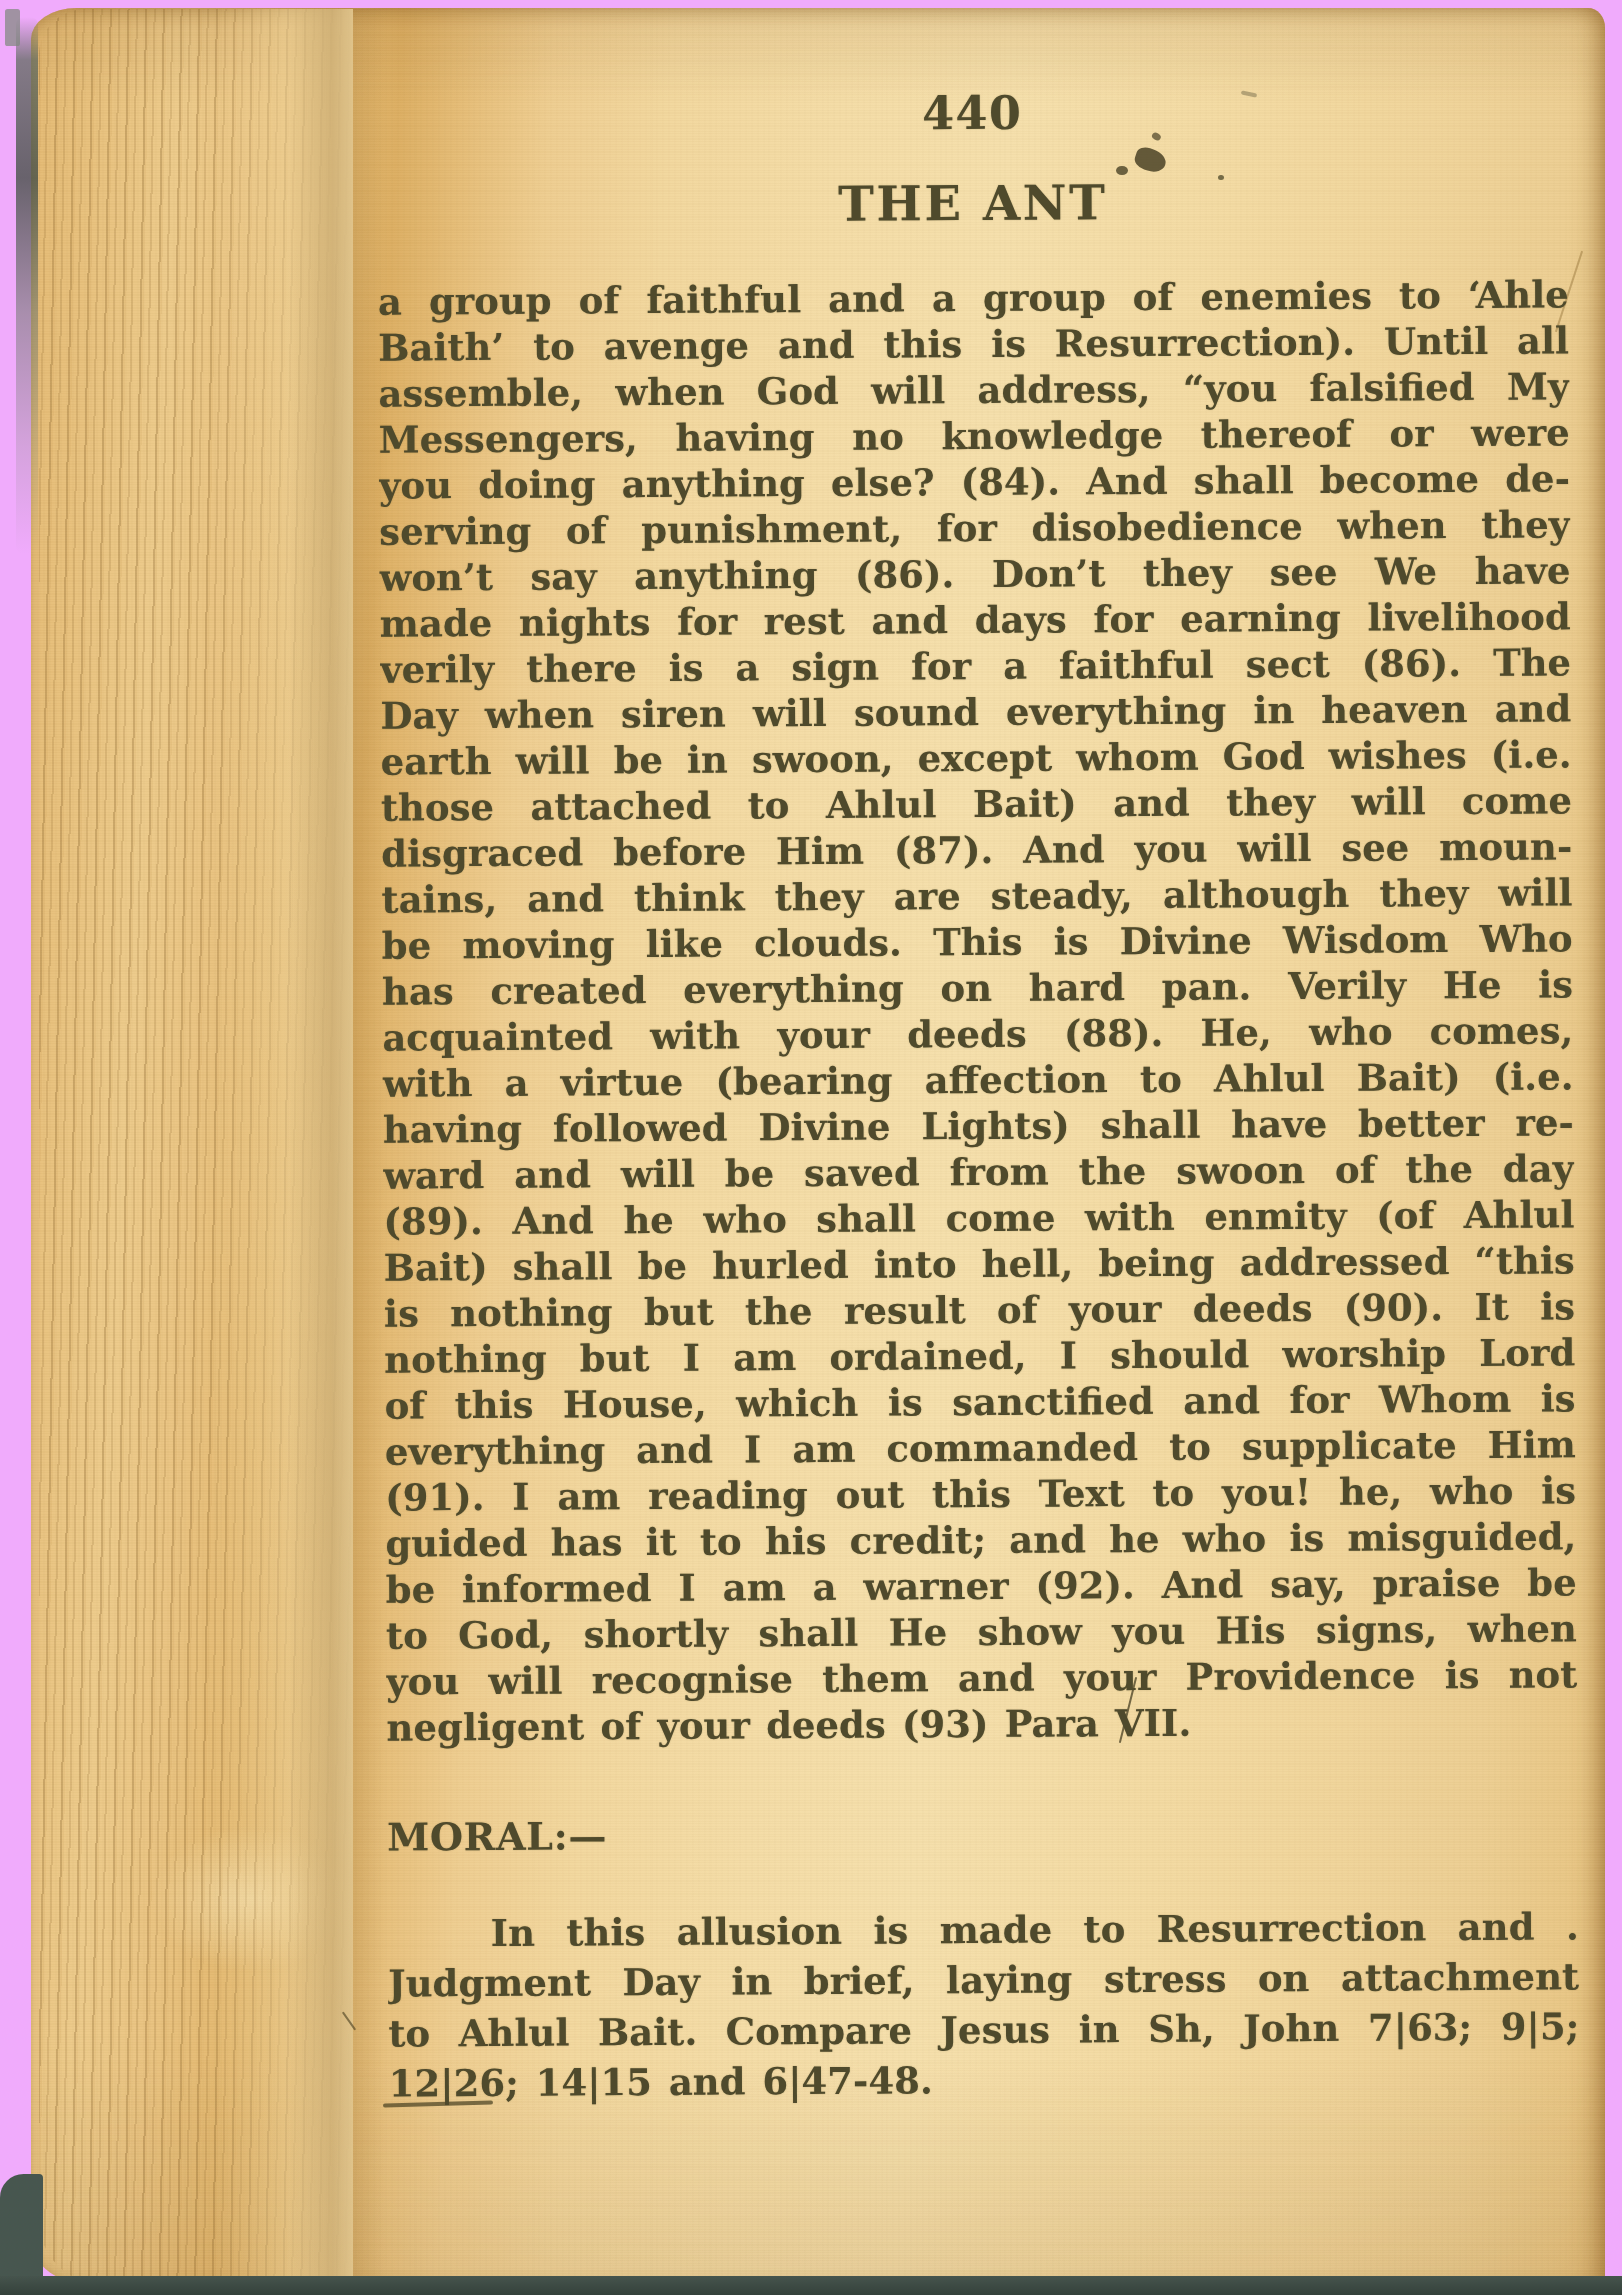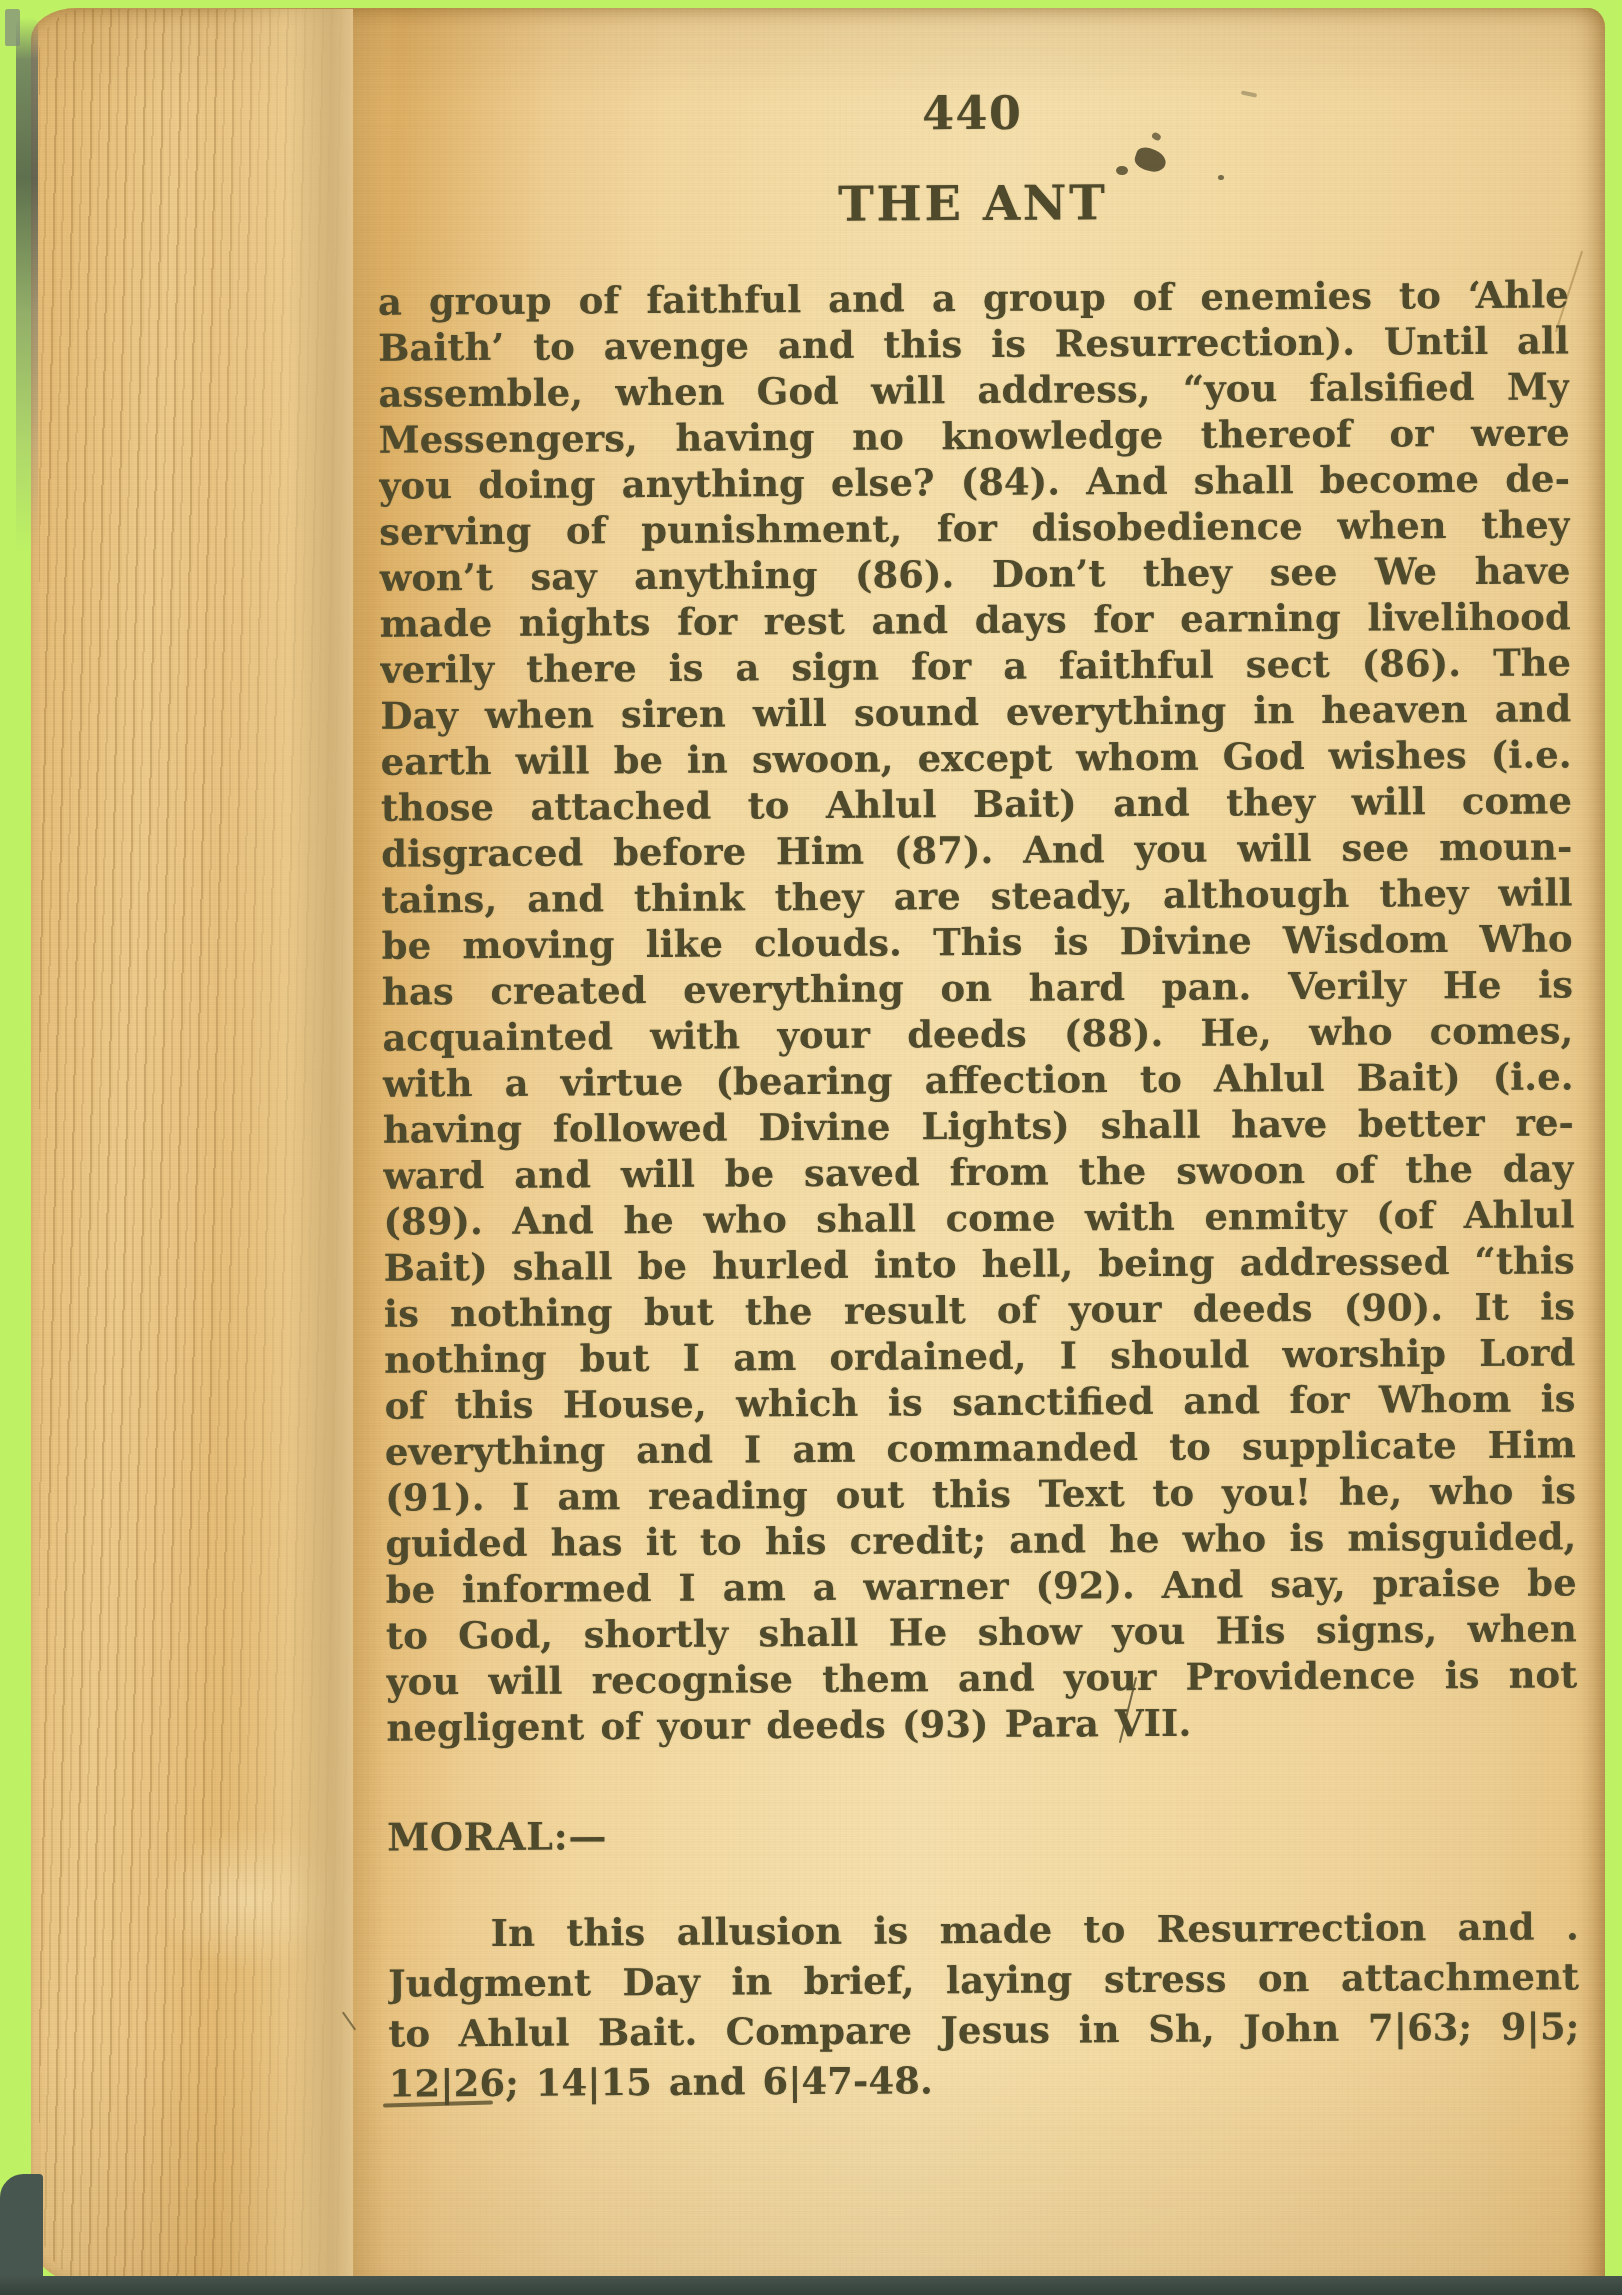--- a/index.html
+++ b/index.html
@@ -1,17 +1,17 @@
 <!DOCTYPE html>
 <html style="font-size:10.5px"><head>
 <meta charset="utf-8">
 <style>
   html,body{margin:0;padding:0;}
   body{background:#f3f4ef;font-family:"DejaVu Serif","Liberation Serif",serif;}
-  #canvas{position:relative;width:1622px;height:2295px;overflow:hidden;background:#bef264;}
+  #canvas{position:relative;width:1622px;height:2295px;overflow:hidden;background:#f0abfc;}
 
   
   .paper{
     position:absolute;left:31px;top:7.9px;width:1574px;height:2278px;
     border-radius:46px 17px 9.2px 65px / 31px 19.6px 9.2px 46px;
     background:linear-gradient(93deg,
       #e3b973 0%, #e7c07c 4%, #ecca8a 9%, #e9c381 13%, #e2b76e 18%,
       #dcae62 22%, #e5bd78 26%, #eecd90 31%, #f2d79e 38%, #f4dca6 48%,
       #f5dfab 58%, #f3daa2 72%, #f0d49a 83%, #ecce92 91%, #e8c685 97%, #e3bd79 100%);
     box-shadow: inset -17px 0 23.6px -9.2px rgba(125,82,25,.5),

